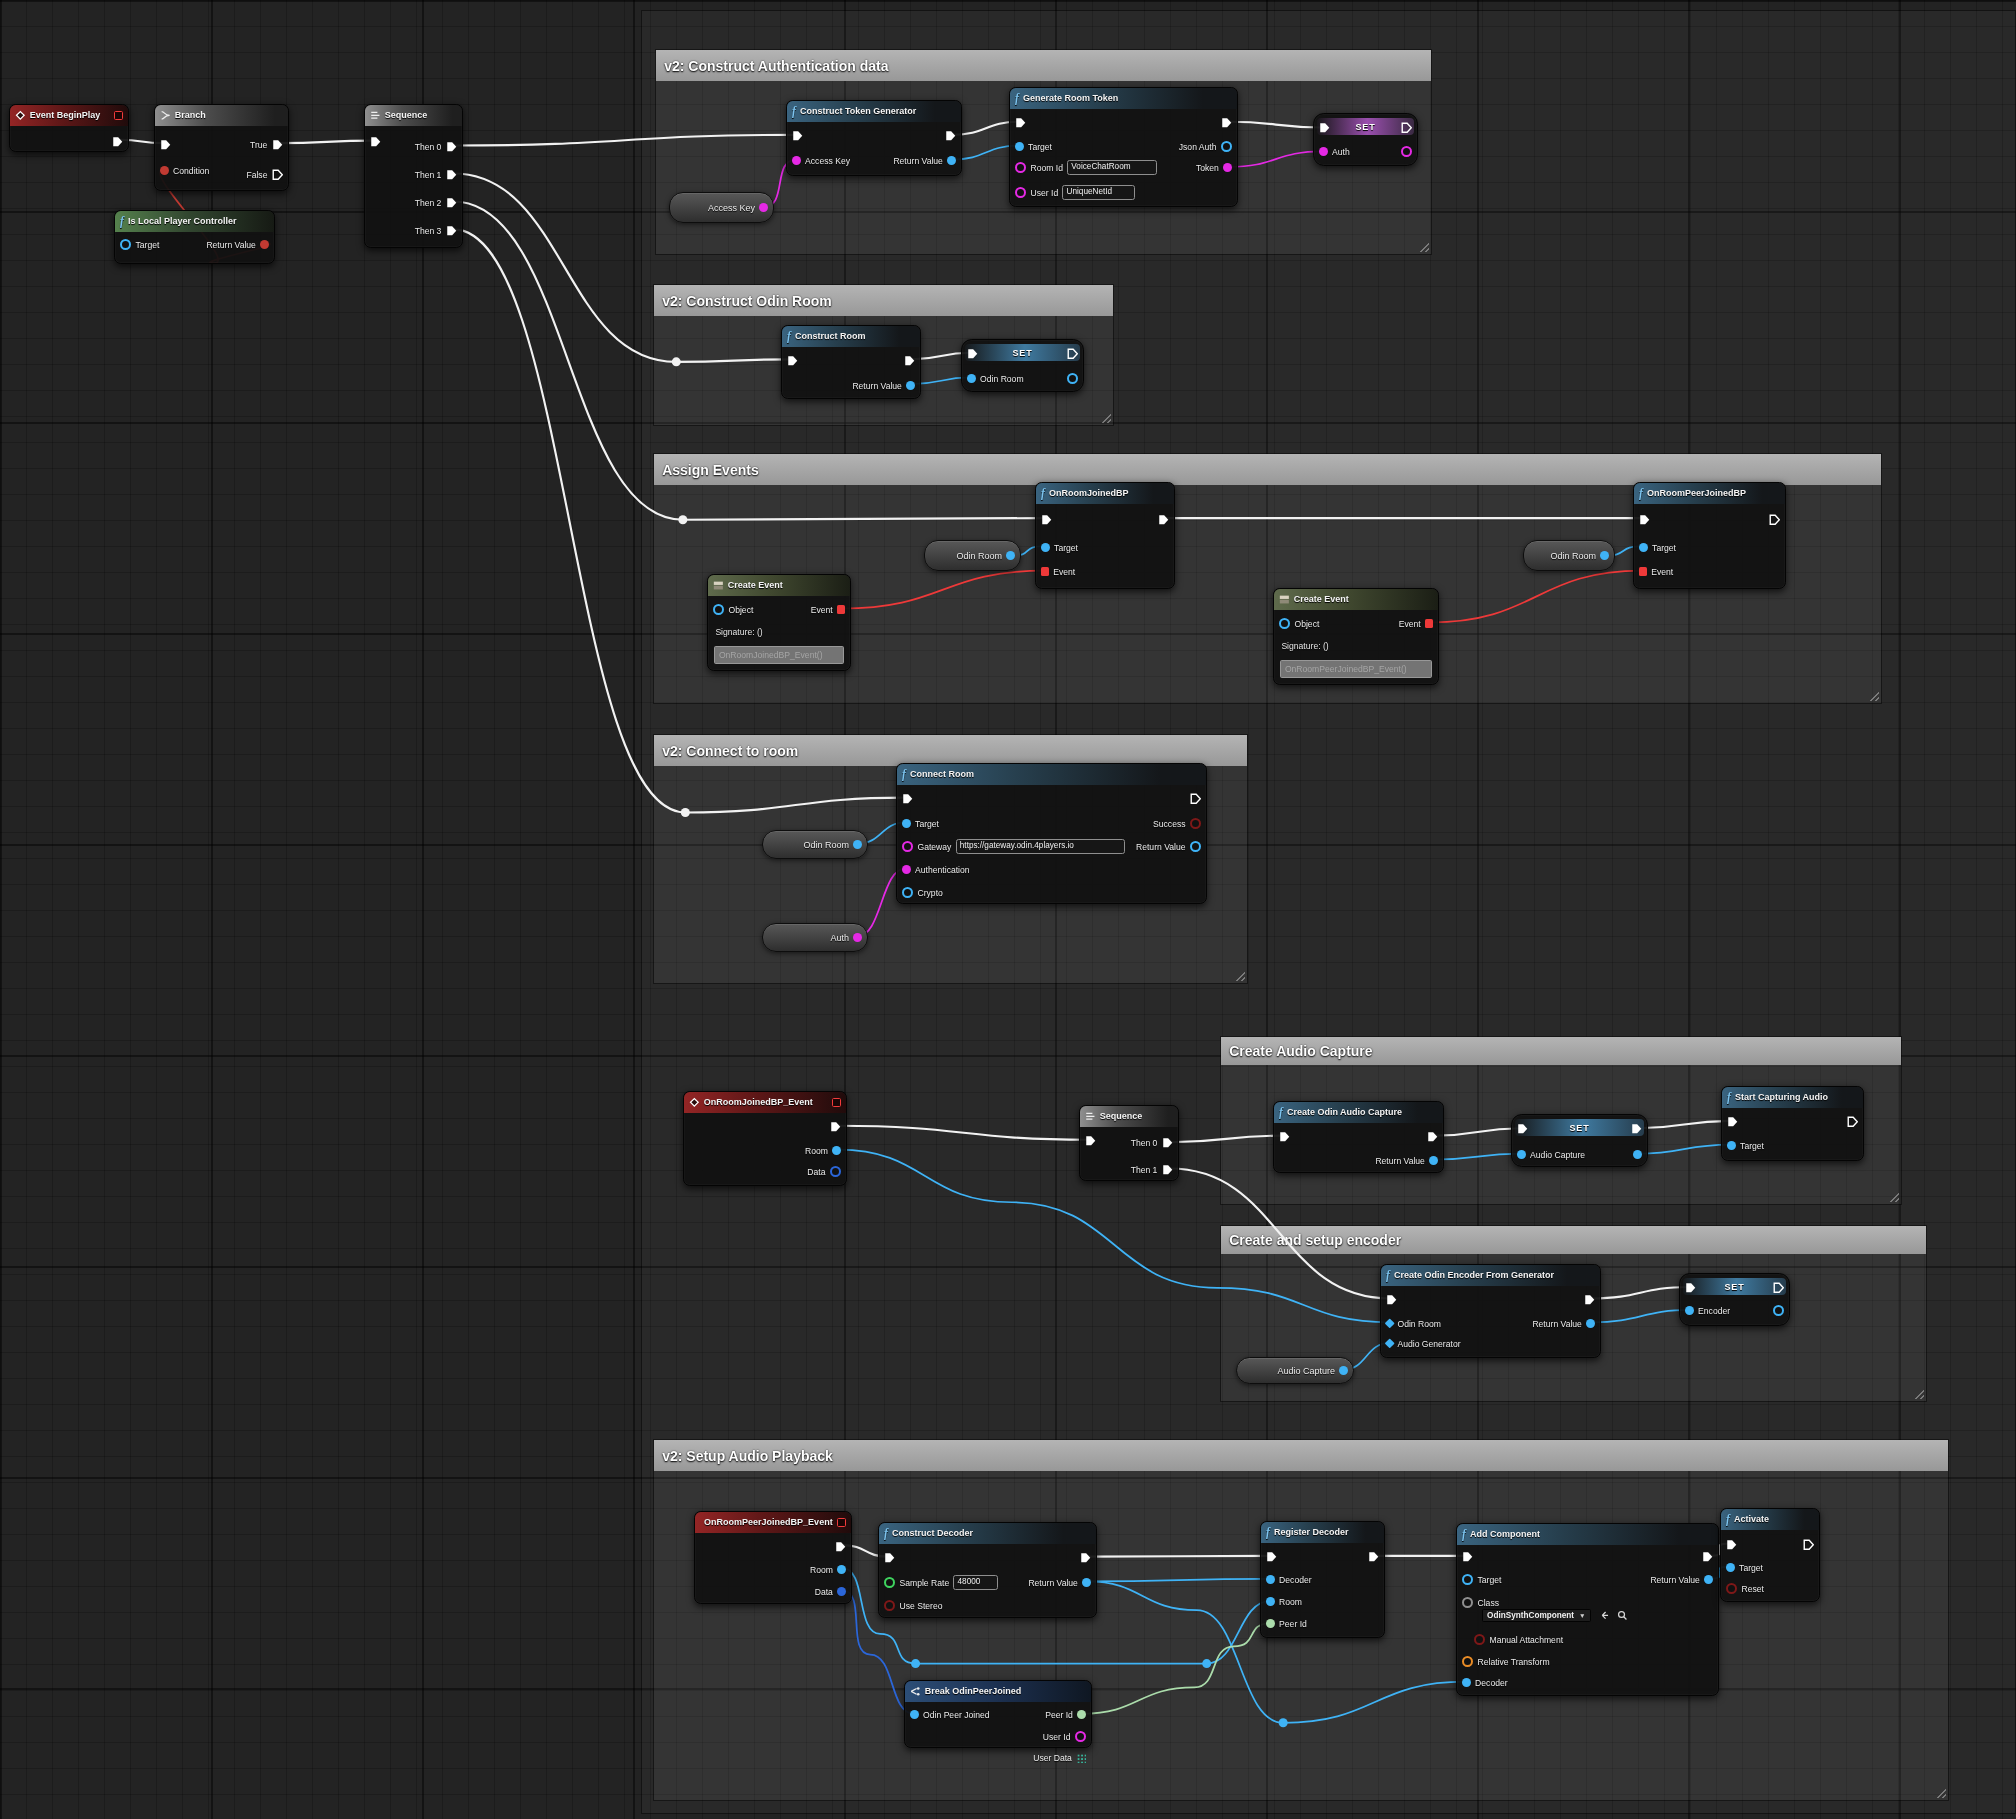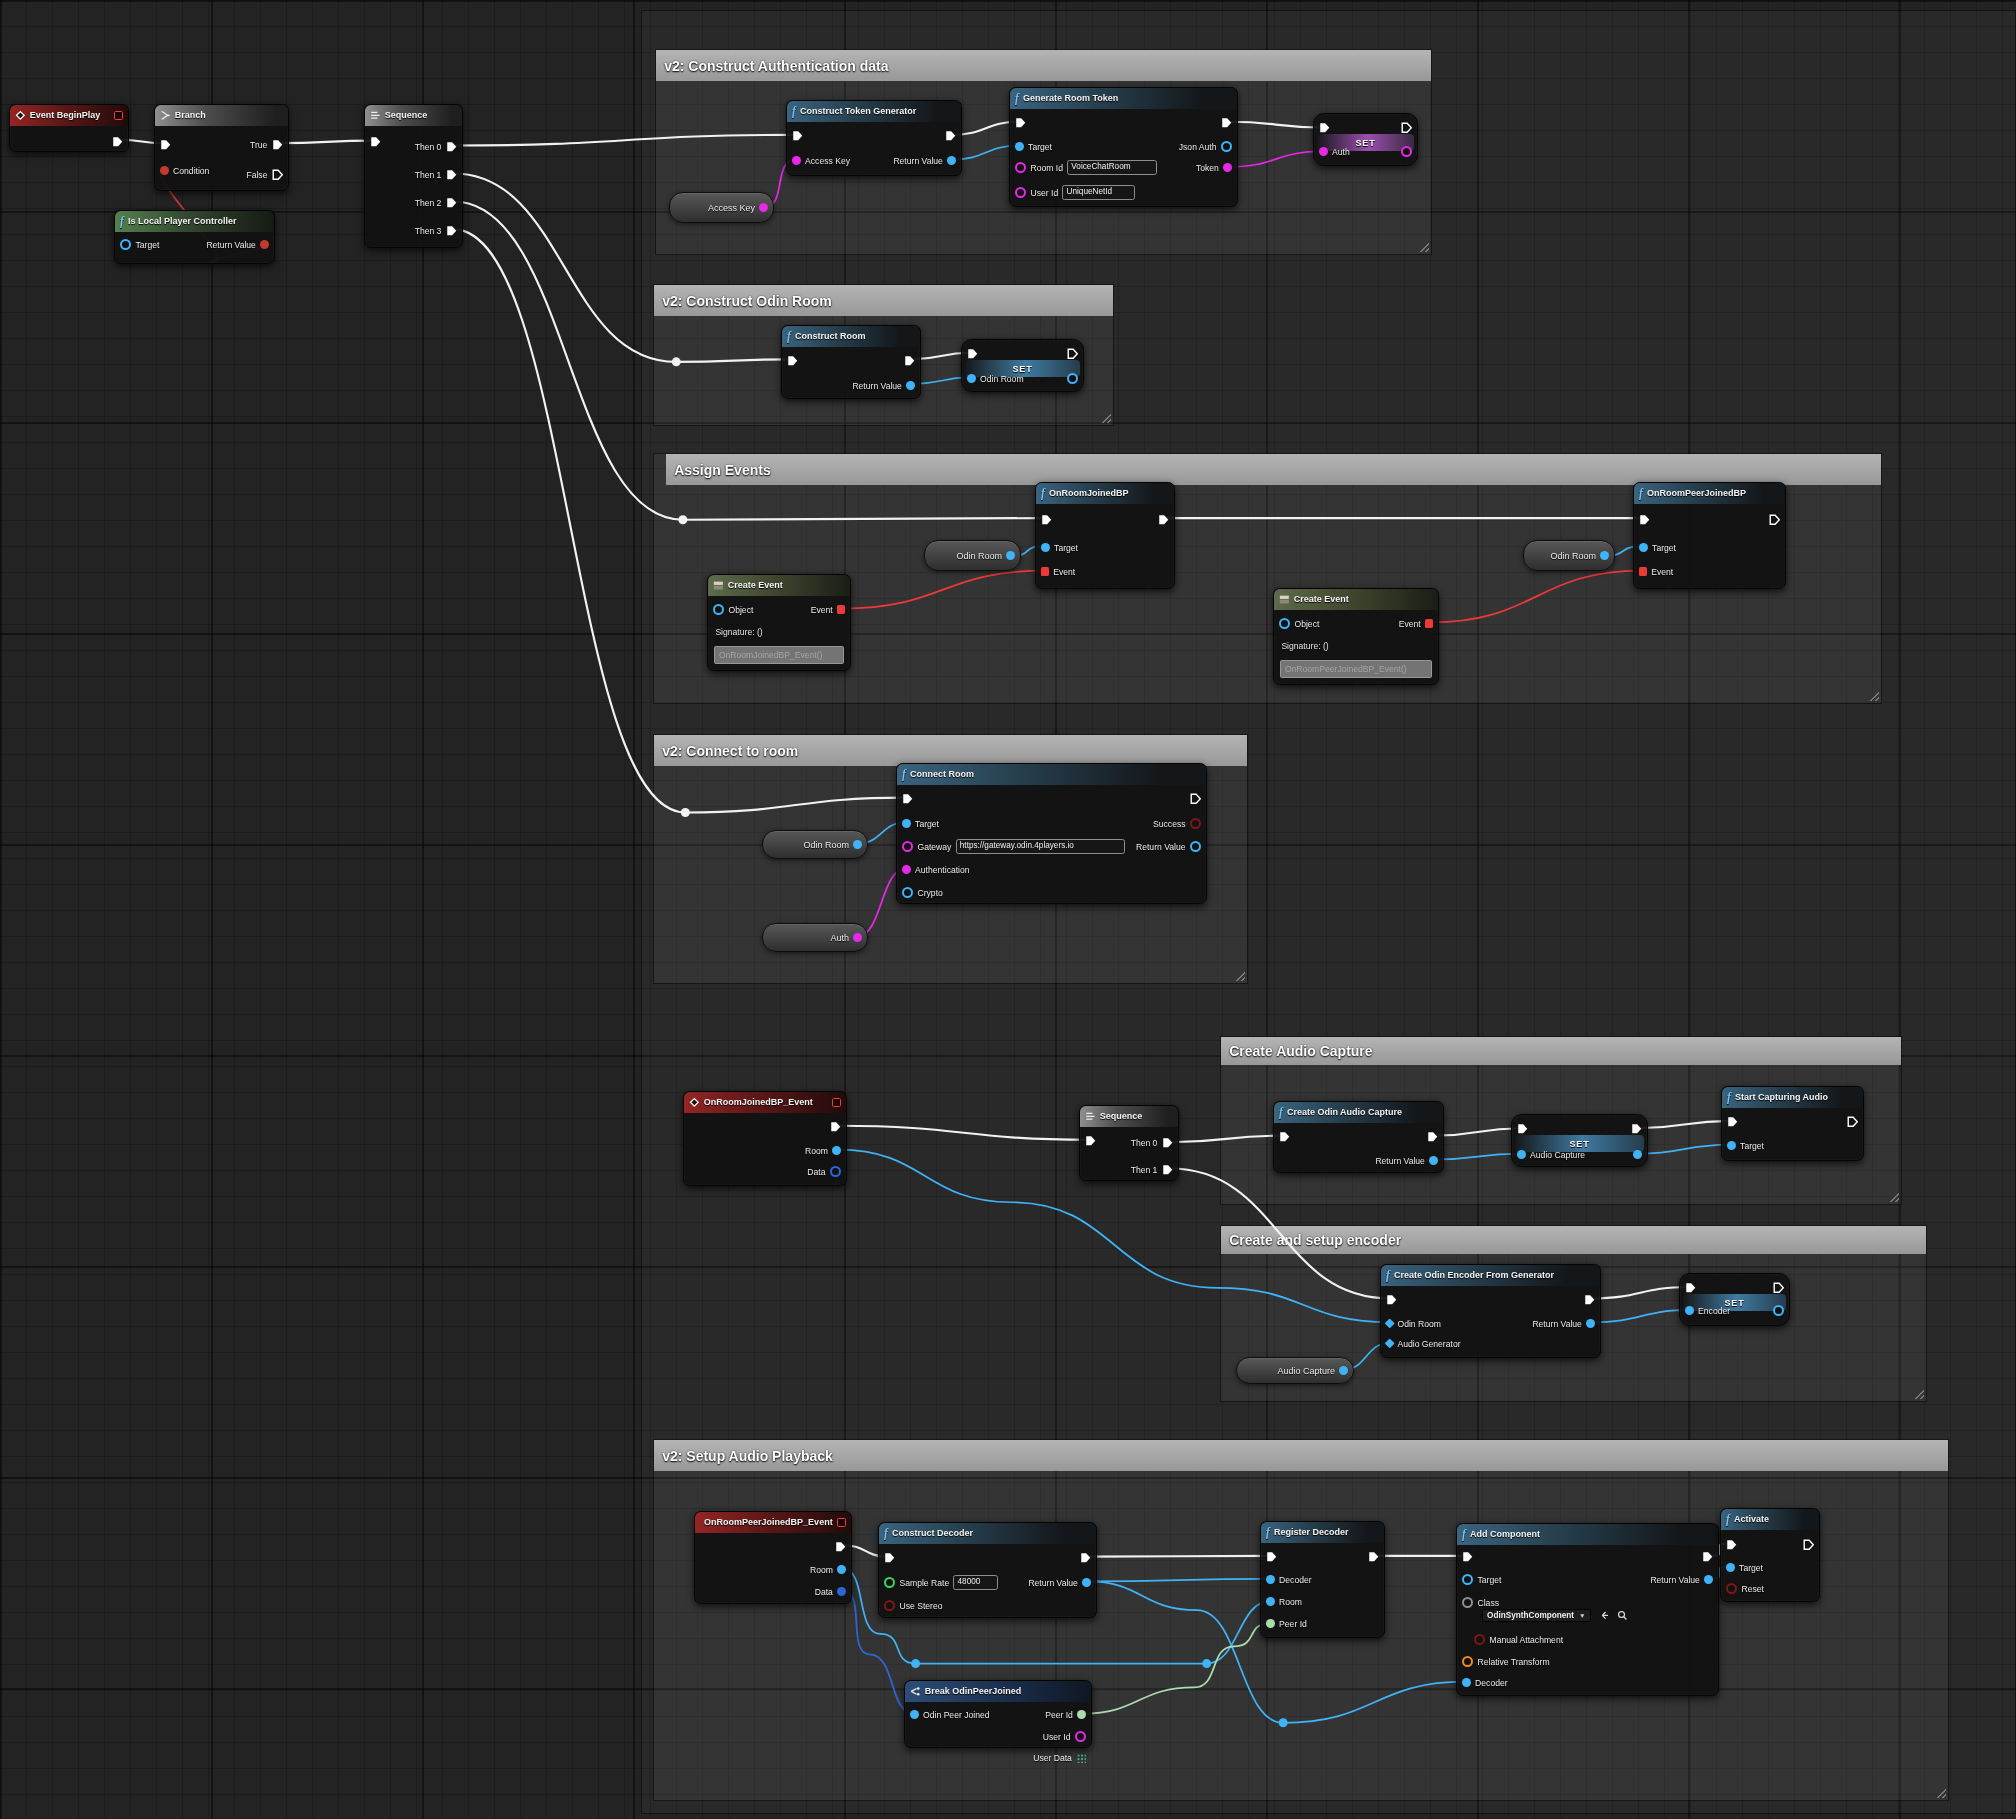--- a/index.html
+++ b/index.html
@@ -32,21 +32,21 @@
     font-size:9px;font-weight:bold;color:#f4f4f4;text-shadow:0 0.8px 0.8px #000;white-space:nowrap;overflow:hidden;}
   .hdr-blue{background:linear-gradient(90deg,#3a6480 0%,#27404f 38%,#14171a 85%);}
   .hdr-red{background:linear-gradient(90deg,#942525 0%,#5d1717 45%,#200b0b 100%);}
   .hdr-gray{background:linear-gradient(90deg,#8f8f8f 0%,#4d4d4d 38%,#1f1f1f 90%);}
   .hdr-green{background:linear-gradient(90deg,#55814d 0%,#324730 45%,#161a14 100%);}
   .hdr-olive{background:linear-gradient(90deg,#5f6b4c 0%,#40482f 45%,#1b1e15 100%);}
   .hdr-navy{background:linear-gradient(90deg,#2c4e77 0%,#1c3050 50%,#0f1722 100%);}
   .node.setnode{border-radius:10.7px;}
   .setband{position:absolute;top:4.1px;left:3.3px;right:3.3px;height:17.3px;border-radius:4.1px;
     display:flex;align-items:center;justify-content:center;font-size:9px;font-weight:bold;color:#fff;
-    text-shadow:0 0.8px 0.8px #000;letter-spacing:0.8px;margin-top:16px;}
+    text-shadow:0 0.8px 0.8px #000;letter-spacing:0.8px;}
   .set-purple{background:linear-gradient(90deg,rgba(44,37,51,.2) 0%,#9a4fae 52%,#3a2a42 100%);}
   .set-blue{background:linear-gradient(90deg,rgba(35,45,55,.2) 0%,#3f7aa0 52%,#263c4c 100%);}
   .prow{position:absolute;height:13px;display:flex;align-items:center;gap:4.1px;white-space:nowrap;}
   .prow.in{left:5px;}
   .prow.out{right:5px;flex-direction:row-reverse;}
   .plabel{font-size:8.6px;color:#eceinstr;color:#ececec;text-shadow:0 0.8px 0.8px #000;}
   .pdot{width:9px;height:9px;border-radius:50%;flex:0 0 auto;}
   .pring{width:7.4px;height:7.4px;border-radius:50%;border:2.1px solid;background:#111;flex:0 0 auto;box-sizing:content-box;}
   .psq{width:8.2px;height:8.2px;border-radius:1.6px;flex:0 0 auto;}
   .pdiamond{width:7.4px;height:7.4px;transform:rotate(45deg);border-radius:0.8px;flex:0 0 auto;}
@@ -86,21 +86,21 @@
     </div>
     <div class="comment light" style="left: 653px; top: 284px; width: 461px; height: 142px;">
       <div class="cbody"></div>
       <div class="chead" style="height: 31px;">
         <span>v2: Construct Odin Room</span>
       </div>
       <div class="rsz"></div>
     </div>
     <div class="comment light" style="left: 653px; top: 453px; width: 1229px; height: 251px;">
       <div class="cbody"></div>
-      <div class="chead" style="height: 31px; margin-left: 12px;">
+      <div class="chead" style="height: 31px;">
         <span>Assign Events</span>
       </div>
       <div class="rsz"></div>
     </div>
     <div class="comment light" style="left: 653px; top: 734px; width: 595px; height: 250px;">
       <div class="cbody"></div>
       <div class="chead" style="height: 31px;">
         <span>v2: Connect to room</span>
       </div>
       <div class="rsz"></div>

